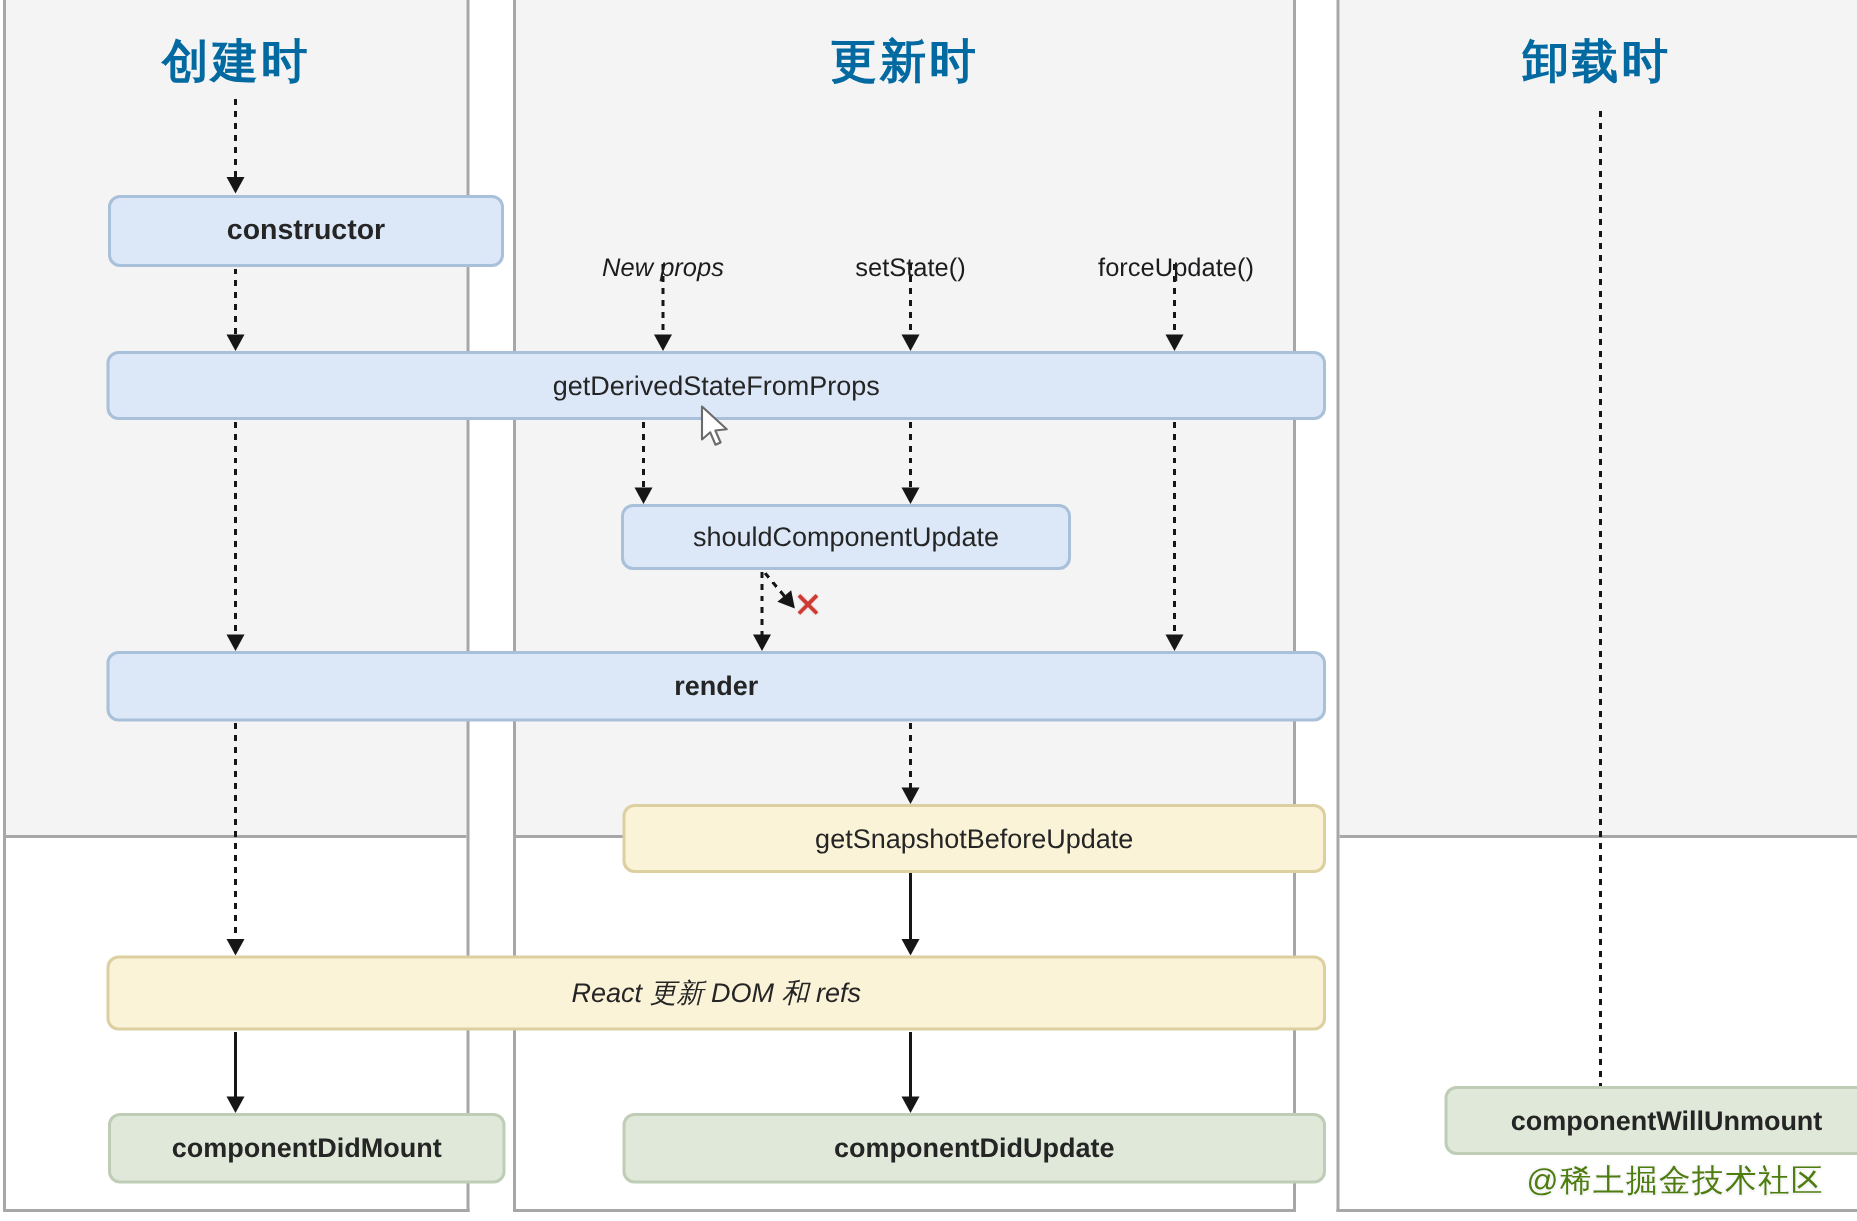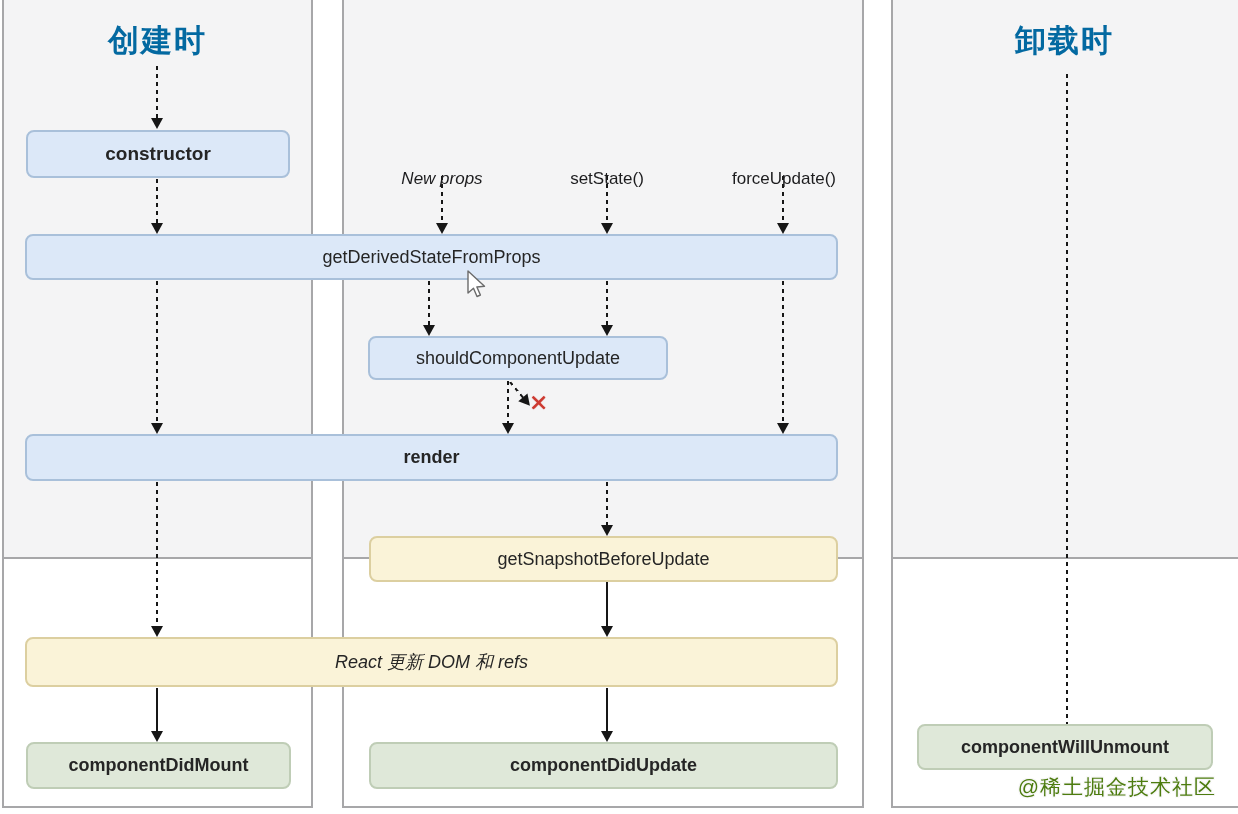--- a/index.html
+++ b/index.html
@@ -32,21 +32,21 @@
   .trigger{
     position:absolute; top:145px; text-align:center; font-size:17px; color:#1c1c1e; z-index:3;margin-top:24px;
   }
   .tr1{ left:377px; width:130px; font-style:italic; }
   .tr2{ left:542px; width:130px; }
   .tr3{ left:713px; width:142px; }
 
   
   .node{
     position:absolute; z-index:4; display:flex; align-items:center; justify-content:center;
-    border-radius:8px; font-size:18px; color:#252525; border:2px solid transparent;
+    border-radius:8px; font-size:18px; color:#252525; border:2px solid transparent;margin-left:46px;
   }
   .blue  { background:#dce8f8; border-color:#a9c0da; }
   .yellow{ background:#faf3d8; border-color:#dccfa0; }
   .green { background:#dfe8d9; border-color:#bfcdb6; }
   .bold  { font-weight:bold; }
   .ital  { font-style:italic; }
 
   .n-ctor  { left:26px;  top:130px; width:264px; height:48px; font-size:19px; }
   .n-gdsfp { left:25px;  top:234px; width:813px; height:46px; }
   .n-scu   { left:368px; top:336px; width:300px; height:44px; }
@@ -107,20 +107,21 @@
 </head>
 <body>
 
 <div class="stage">
 
   <div class="panel p1"></div>
   <div class="panel p2"></div>
   <div class="panel p3"></div>
 
   <div class="col-title t1">创建时</div>
+  <div class="col-title t2">更新时</div>
   <div class="col-title t3">卸载时</div>
 
   <div class="trigger tr1">New props</div>
   <div class="trigger tr2">setState()</div>
   <div class="trigger tr3">forceUpdate()</div>
 
   <div class="arr dashed a1">
       <span class="ah"></span>
     </div>
   <div class="arr dashed a2">

